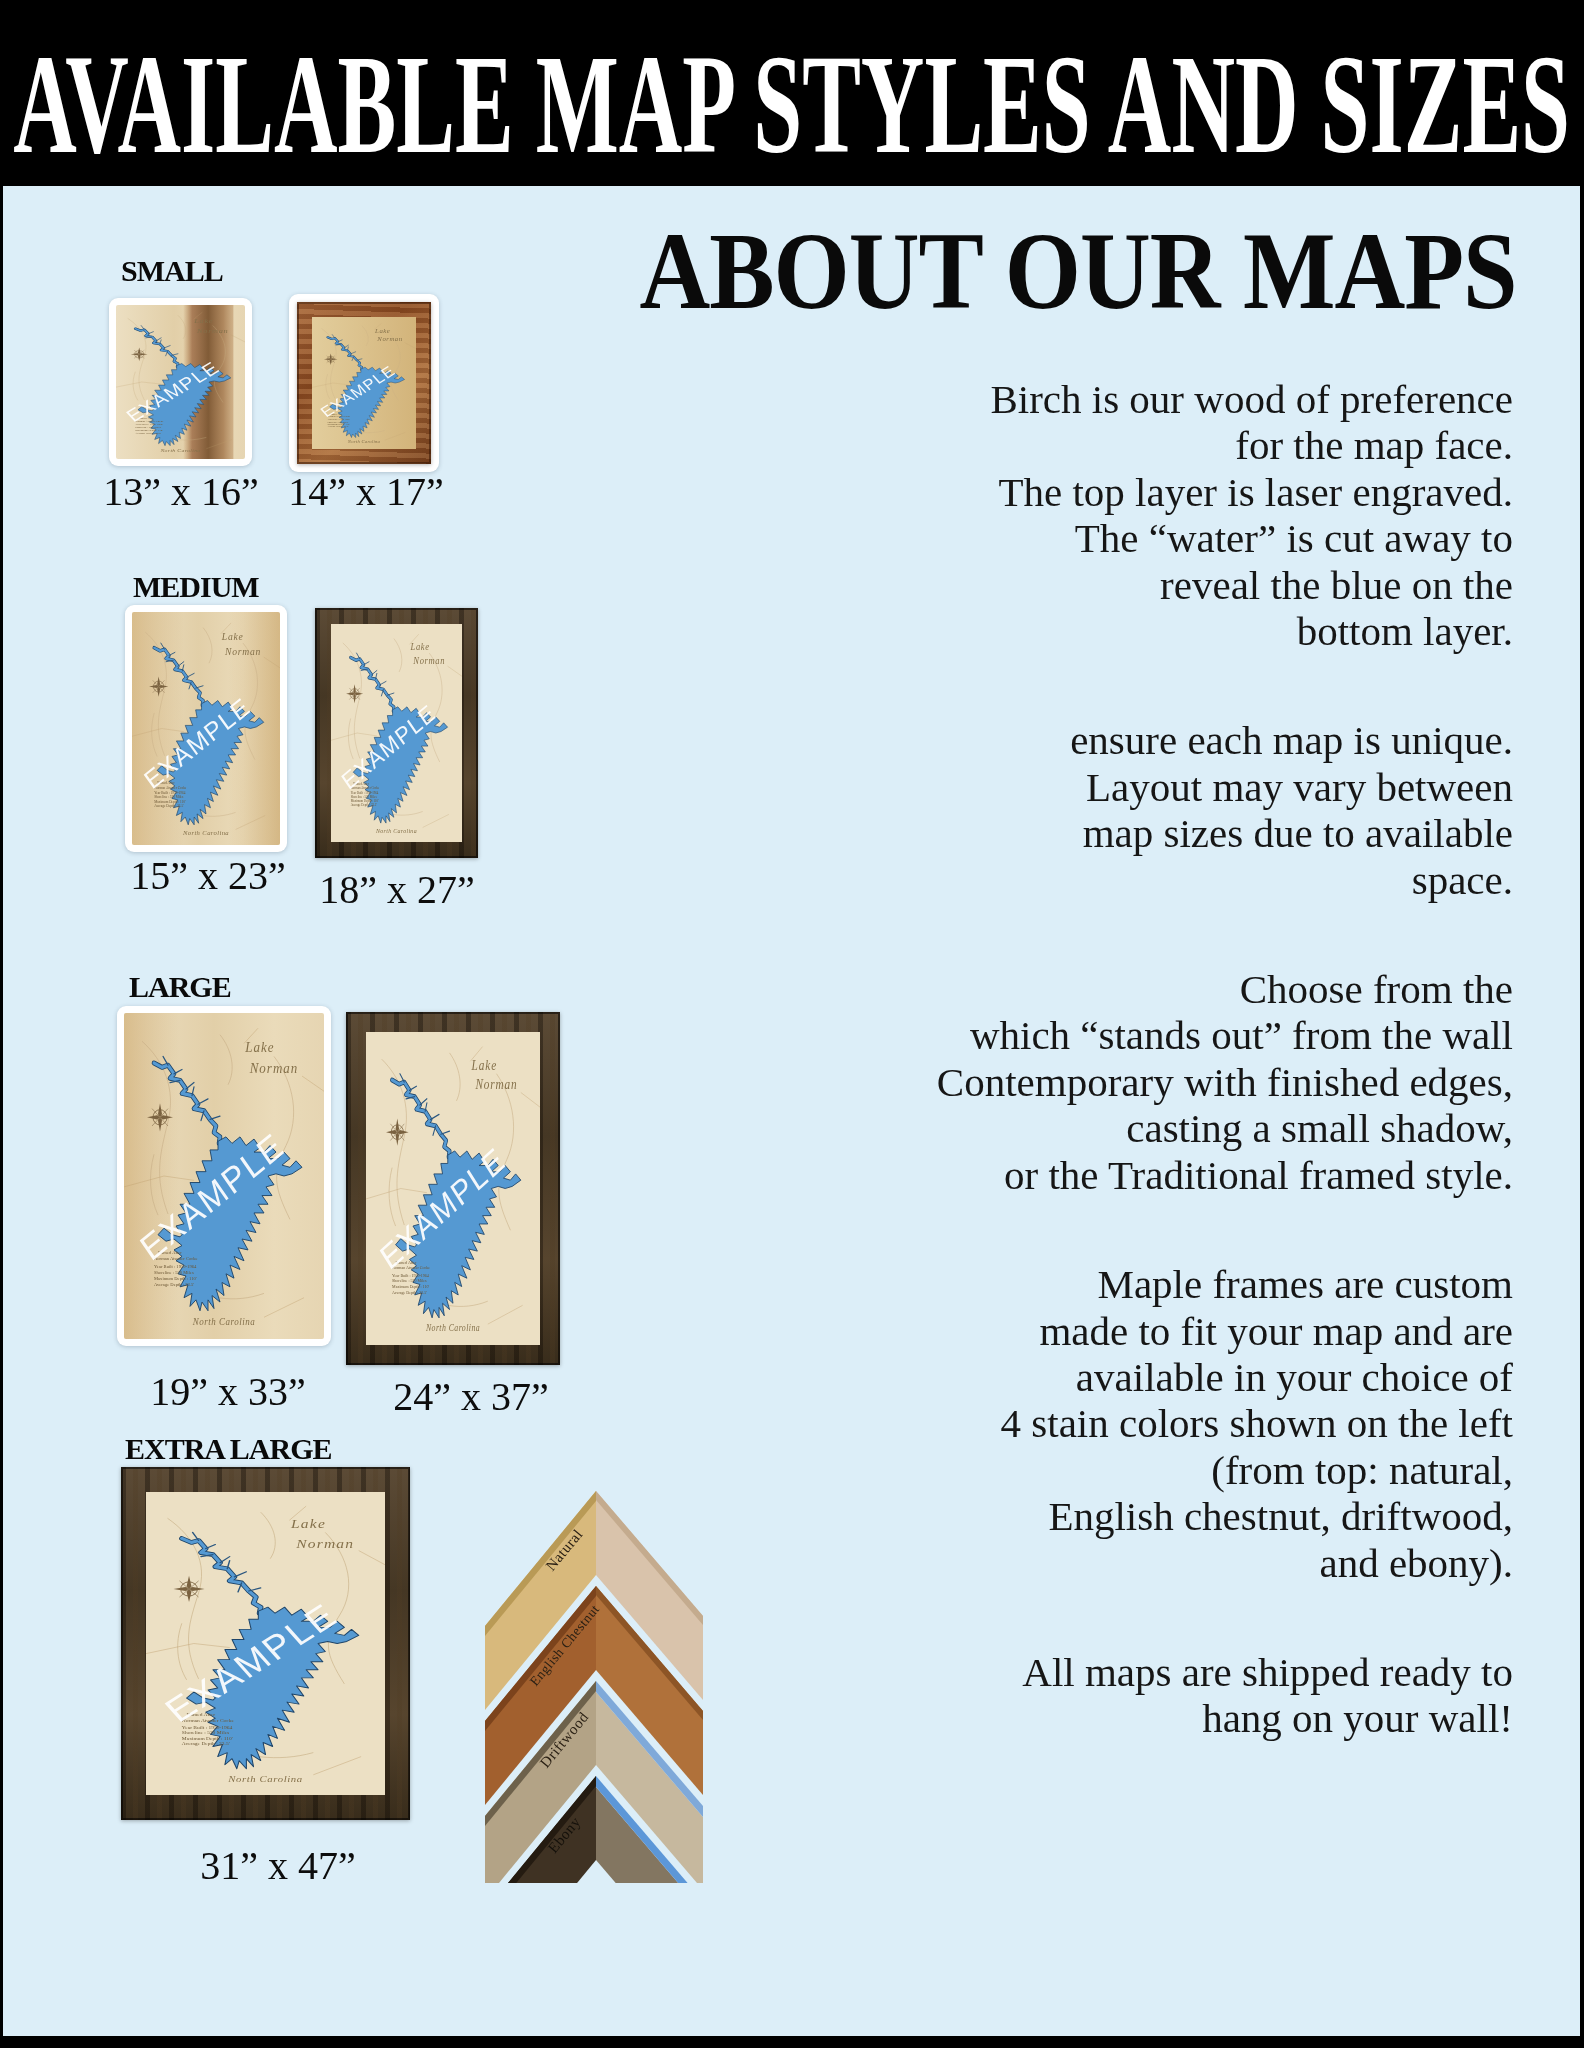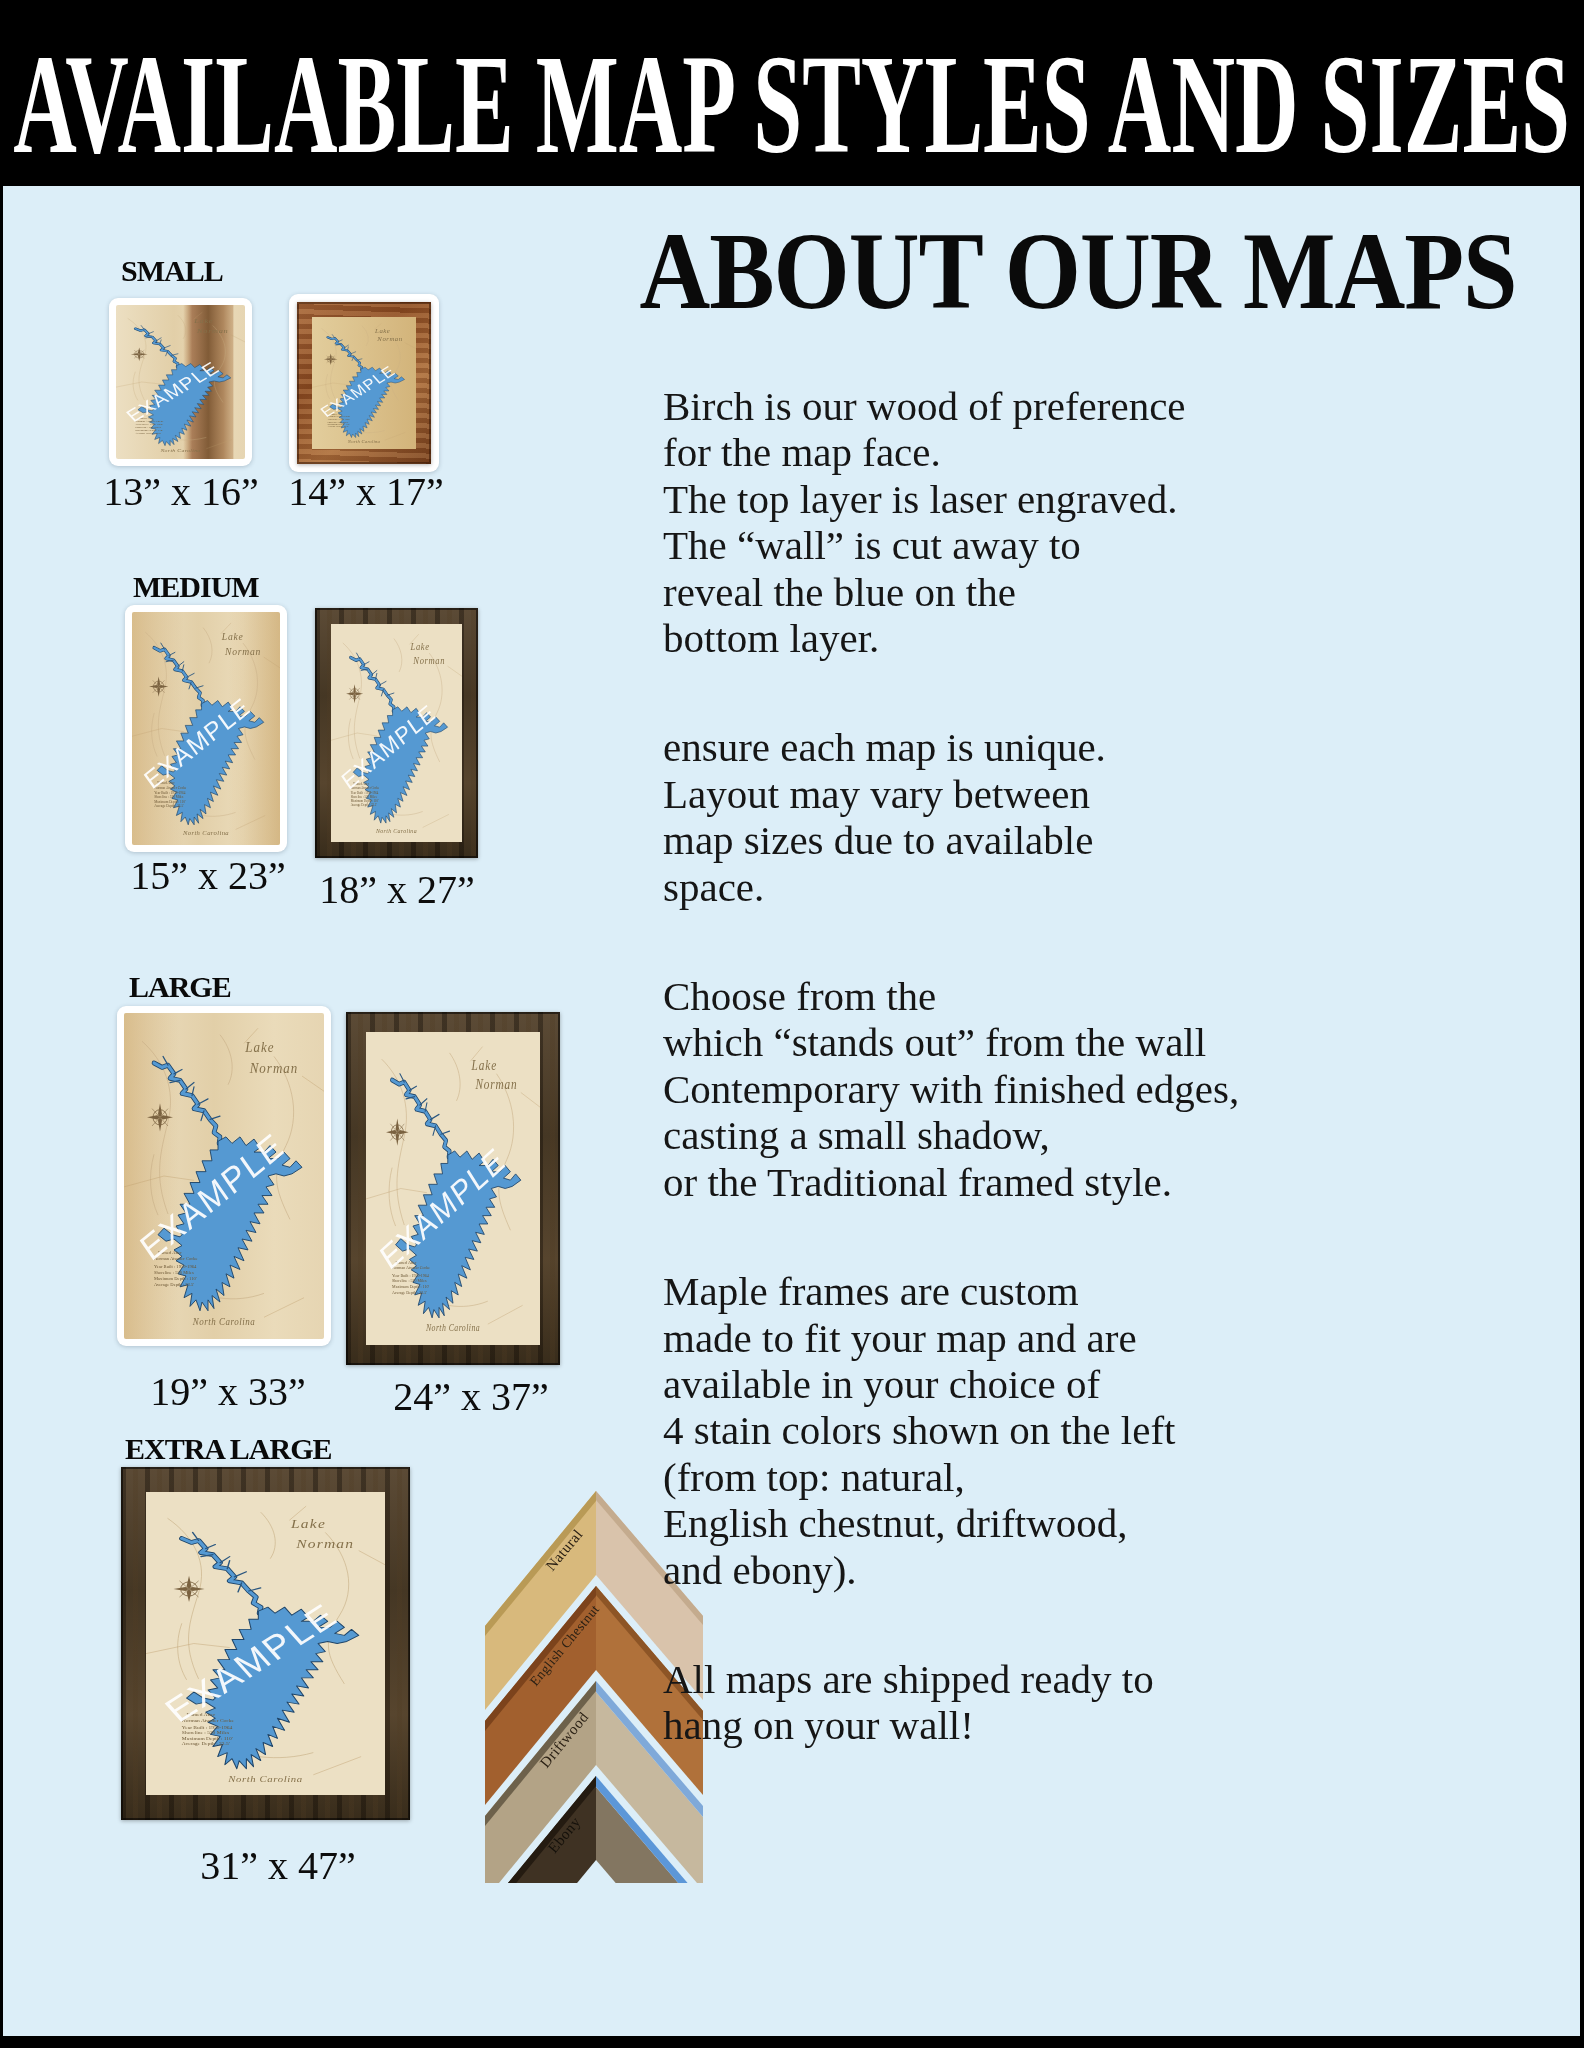--- a/index.html
+++ b/index.html
@@ -52,21 +52,21 @@
   .lake{fill:#5599d2;stroke:#1f4569;stroke-width:.9;stroke-linejoin:round;}
   .compass{stroke:#7a6240;fill:none;}
   
   .stain-label{font:15px "Liberation Serif",serif;fill:#2a2014;text-anchor:middle;letter-spacing:.5px;}
   .stain-label.long{font-size:13.5px;}
   .stain-label.on-dark{fill:#14100a;}
   
   .about-title{position:absolute;left:630px;top:22px;width:890px;margin:0;text-align:center;
                font-size:98px;font-weight:700;color:#0a0a0a;white-space:nowrap;
                transform:scaleY(1.12);transform-origin:top center;letter-spacing:-1px;}
-  .about-body{position:absolute;left:660px;top:197px;width:850px;text-align:left;
+  .about-body{position:absolute;left:660px;top:190px;width:850px;text-align:right;
               font-size:41px;line-height:46.4px;color:#161616;}
   .about-body p{margin:0 0 63px 0;}
   .about-body span{display:block;}
 </style>
 </head>
 <body>
 
 <div class="page">
 
   <svg width="0" height="0" style="position:absolute" aria-hidden="true">
@@ -246,21 +246,21 @@
       </svg>
     </figure>
 
     <h2 class="about-title">ABOUT OUR MAPS</h2>
 
     <div class="about-body">
       <p>
         <span>Birch is our wood of preference</span>
         <span>for the map face.</span>
         <span>The top layer is laser engraved.</span>
-        <span>The “wall”  is cut away to</span>
+        <span>The “water”  is cut away to</span>
         <span>reveal the blue on the</span>
         <span>bottom layer.</span>
       </p>
       <p>
         <span>ensure each map is unique.</span>
         <span>Layout may vary between</span>
         <span>map sizes due to available</span>
         <span>space.</span>
       </p>
       <p>

